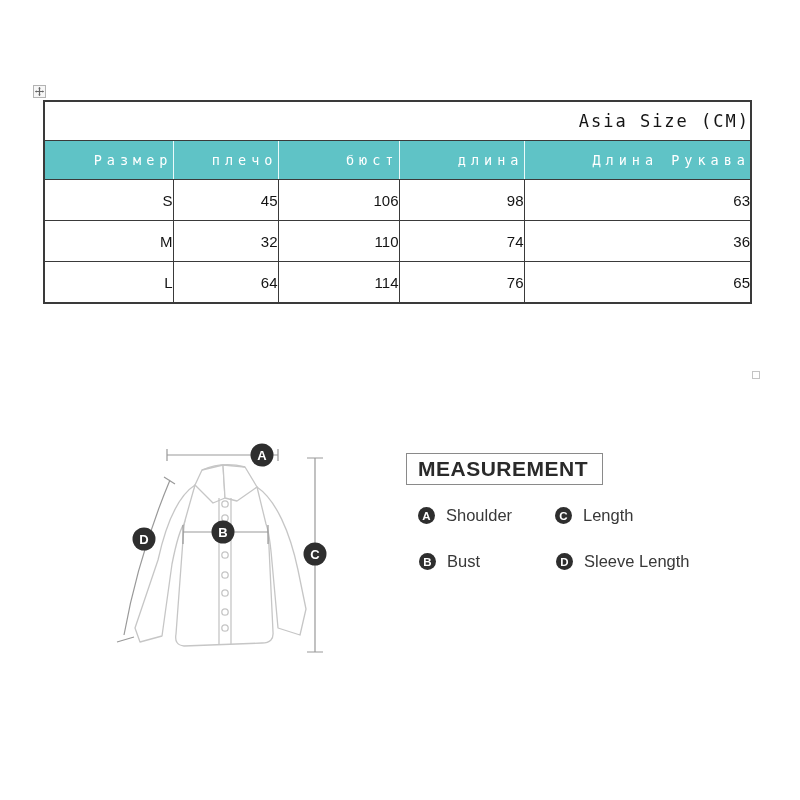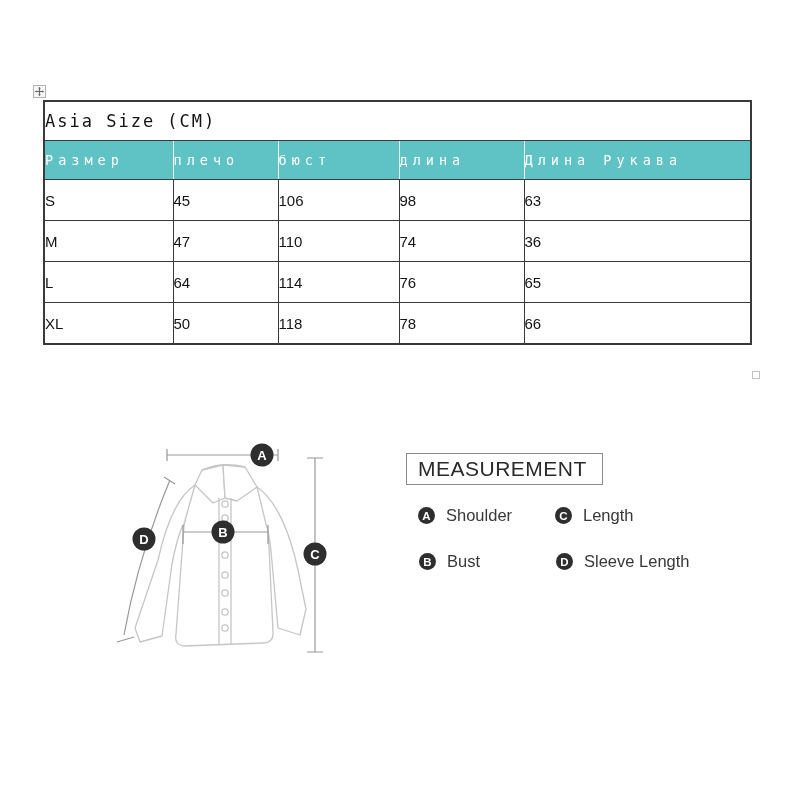--- a/index.html
+++ b/index.html
@@ -17,21 +17,21 @@
     position:absolute;left:752px;top:371px;width:8px;height:8px;
     border:1.5px solid #c4c4c4;background:#ffffff;box-sizing:border-box;
   }
   
   table.size-table{
     position:absolute;left:43px;top:100px;width:707px;
     border-collapse:collapse;table-layout:fixed;
     border:2px solid #3a3a3a;
   }
   table.size-table td{
-    text-align:left;vertical-align:middle;padding:0;overflow:hidden;margin-left:44px;
+    text-align:right;vertical-align:middle;padding:0;overflow:hidden;margin-left:44px;
   }
   td.title-cell{
     height:38px;background:#ffffff;color:#141414;
     font-family:"DejaVu Sans Mono",monospace;font-size:17px;letter-spacing:2px;
     border-bottom:1.5px solid #3a3a3a;
   }
   tr.hdr-en td{
     height:36px;background:#5fc3c6;color:#ffffff;
     font-family:"DejaVu Sans Mono",monospace;font-size:15px;letter-spacing:2.5px;
     border-right:1.5px solid #eafafa;border-bottom:1.5px solid #eafafa;
@@ -43,21 +43,21 @@
   }
   tr.data-row td{
     height:40px;background:#ffffff;color:#141414;
     font-size:15px;border:1.5px solid #3a3a3a;
   }
   
   .m-title-box{
     position:absolute;left:406px;top:453px;width:197px;height:32px;
     border:1.5px solid #8a8a8a;box-sizing:border-box;background:#fff;
     display:flex;align-items:center;padding-left:11px;
-    font-size:21px;letter-spacing:.5px;color:#2a2a2a;
+    font-size:21px;letter-spacing:.5px;color:#2a2a2a;font-weight:bold;
   }
   .legend-item{
     position:absolute;display:flex;align-items:center;gap:11px;
     font-size:16.5px;color:#383838;
   }
   .legend-badge{
     width:17px;height:17px;border-radius:50%;background:#2e2e2e;color:#ffffff;
     font-size:11.5px;font-weight:bold;display:flex;align-items:center;justify-content:center;
     flex:0 0 17px;
   }
@@ -94,38 +94,31 @@
   </tr>
   <tr class="data-row">
     <td>S</td>
     <td>45</td>
     <td>106</td>
     <td>98</td>
     <td>63</td>
   </tr>
   <tr class="data-row">
     <td>M</td>
-    <td>47</td>
+    <td>32</td>
     <td>110</td>
     <td>74</td>
     <td>36</td>
   </tr>
   <tr class="data-row">
     <td>L</td>
     <td>64</td>
     <td>114</td>
     <td>76</td>
     <td>65</td>
-  </tr>
-  <tr class="data-row">
-    <td>XL</td>
-    <td>50</td>
-    <td>118</td>
-    <td>78</td>
-    <td>66</td>
   </tr>
 </tbody>
   </table>
 
 <div class="resize-handle"></div>
 
 <svg class="shirt-svg" width="230" height="235" viewBox="0 0 230 235">
   <g fill="#ffffff" stroke="#c6c6c6" stroke-width="1.3" stroke-linejoin="round">
 
     <path d="M85,53 L147,55 C151,62 156,76 158,94 L163,200 Q164,211 152,211 L74,214 Q64,213 66,202 L74,94 C76,78 79,68 85,53 Z"></path>

